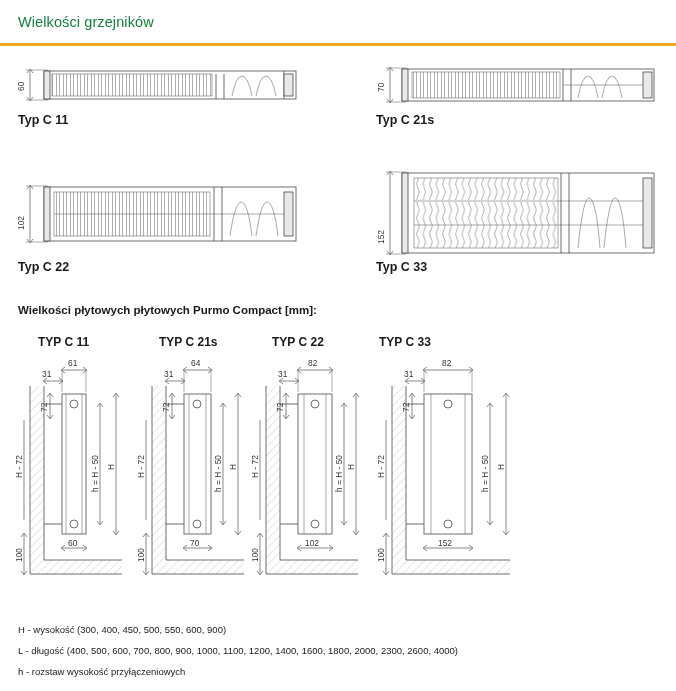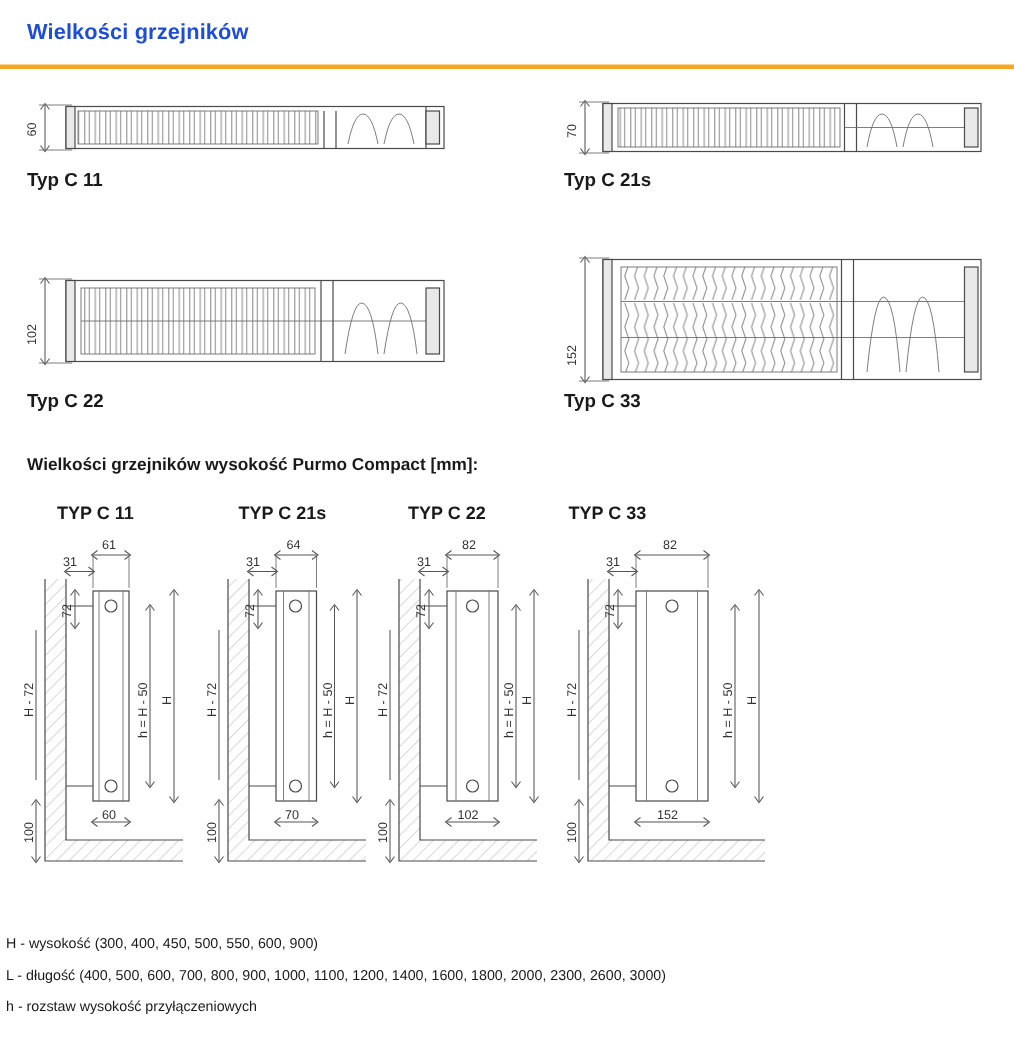--- a/index.html
+++ b/index.html
@@ -13,22 +13,22 @@
     position: relative;
     font-family: "Liberation Sans", sans-serif;
     color: #1a1a1a;
     overflow: hidden;
   }
   .page-title {
     position: absolute;
     left: 18px;
     top: 14px;
     font-size: 14.5px;
-    font-weight: bold;
-    color: #1d4ed8;
+    font-weight: normal;
+    color: #15803d;
     letter-spacing: 0.1px;
   }
   .title-rule {
     position: absolute;
     left: 0;
     top: 43px;
     width: 676px;
     height: 3px;
     background: #f5a623;
   }
@@ -52,21 +52,21 @@
     position: absolute;
     top: 335px;
     font-size: 12px;
     font-weight: bold;
     color: #1a1a1a;
   }
 
   
   .legend {
     position: absolute;
-    left: 4px;
+    left: 18px;
     font-size: 9.5px;
     color: #1a1a1a;
     white-space: nowrap;
   }
   .legend.l1 { top: 624px; }
   .legend.l2 { top: 645px; }
   .legend.l3 { top: 666px; }
 
   
   svg.layer {
@@ -92,28 +92,28 @@
 <body>
 
 <div class="page-title">Wielkości grzejników</div>
 <div class="title-rule"></div>
 
 <div class="profile-label" style="left:18px; top:113px;">Typ C 11</div>
 <div class="profile-label" style="left:376px; top:113px;">Typ C 21s</div>
 <div class="profile-label" style="left:18px; top:260px;">Typ C 22</div>
 <div class="profile-label" style="left:376px; top:260px;">Typ C 33</div>
 
-<div class="sec2-title">Wielkości grzejników wysokość Purmo Compact [mm]:</div>
+<div class="sec2-title">Wielkości płytowych płytowych Purmo Compact [mm]:</div>
 <div class="type-head" style="left:38px;">TYP C 11</div>
 <div class="type-head" style="left:159px;">TYP C 21s</div>
 <div class="type-head" style="left:272px;">TYP C 22</div>
 <div class="type-head" style="left:379px;">TYP C 33</div>
 
 <div class="legend l1">H - wysokość (300, 400, 450, 500, 550, 600, 900)</div>
-<div class="legend l2">L - długość (400, 500, 600, 700, 800, 900, 1000, 1100, 1200, 1400, 1600, 1800, 2000, 2300, 2600, 3000)</div>
+<div class="legend l2">L - długość (400, 500, 600, 700, 800, 900, 1000, 1100, 1200, 1400, 1600, 1800, 2000, 2300, 2600, 4000)</div>
 <div class="legend l3">h - rozstaw wysokość przyłączeniowych</div>
 
 <svg class="layer" viewBox="0 0 676 691">
   <defs>
     <pattern id="hatch45" width="6" height="6" patternUnits="userSpaceOnUse" patternTransform="rotate(45)">
       <line x1="0" y1="0" x2="0" y2="6" stroke="#a8a8a8" stroke-width="0.6"></line>
     </pattern>
     <pattern id="fins" width="7" height="26" patternUnits="userSpaceOnUse">
       <path d="M0.5 0 L0.5 26 M3.5 0 L3.5 26" stroke="#8d8d8d" stroke-width="0.7" fill="none"></path>
     </pattern>

